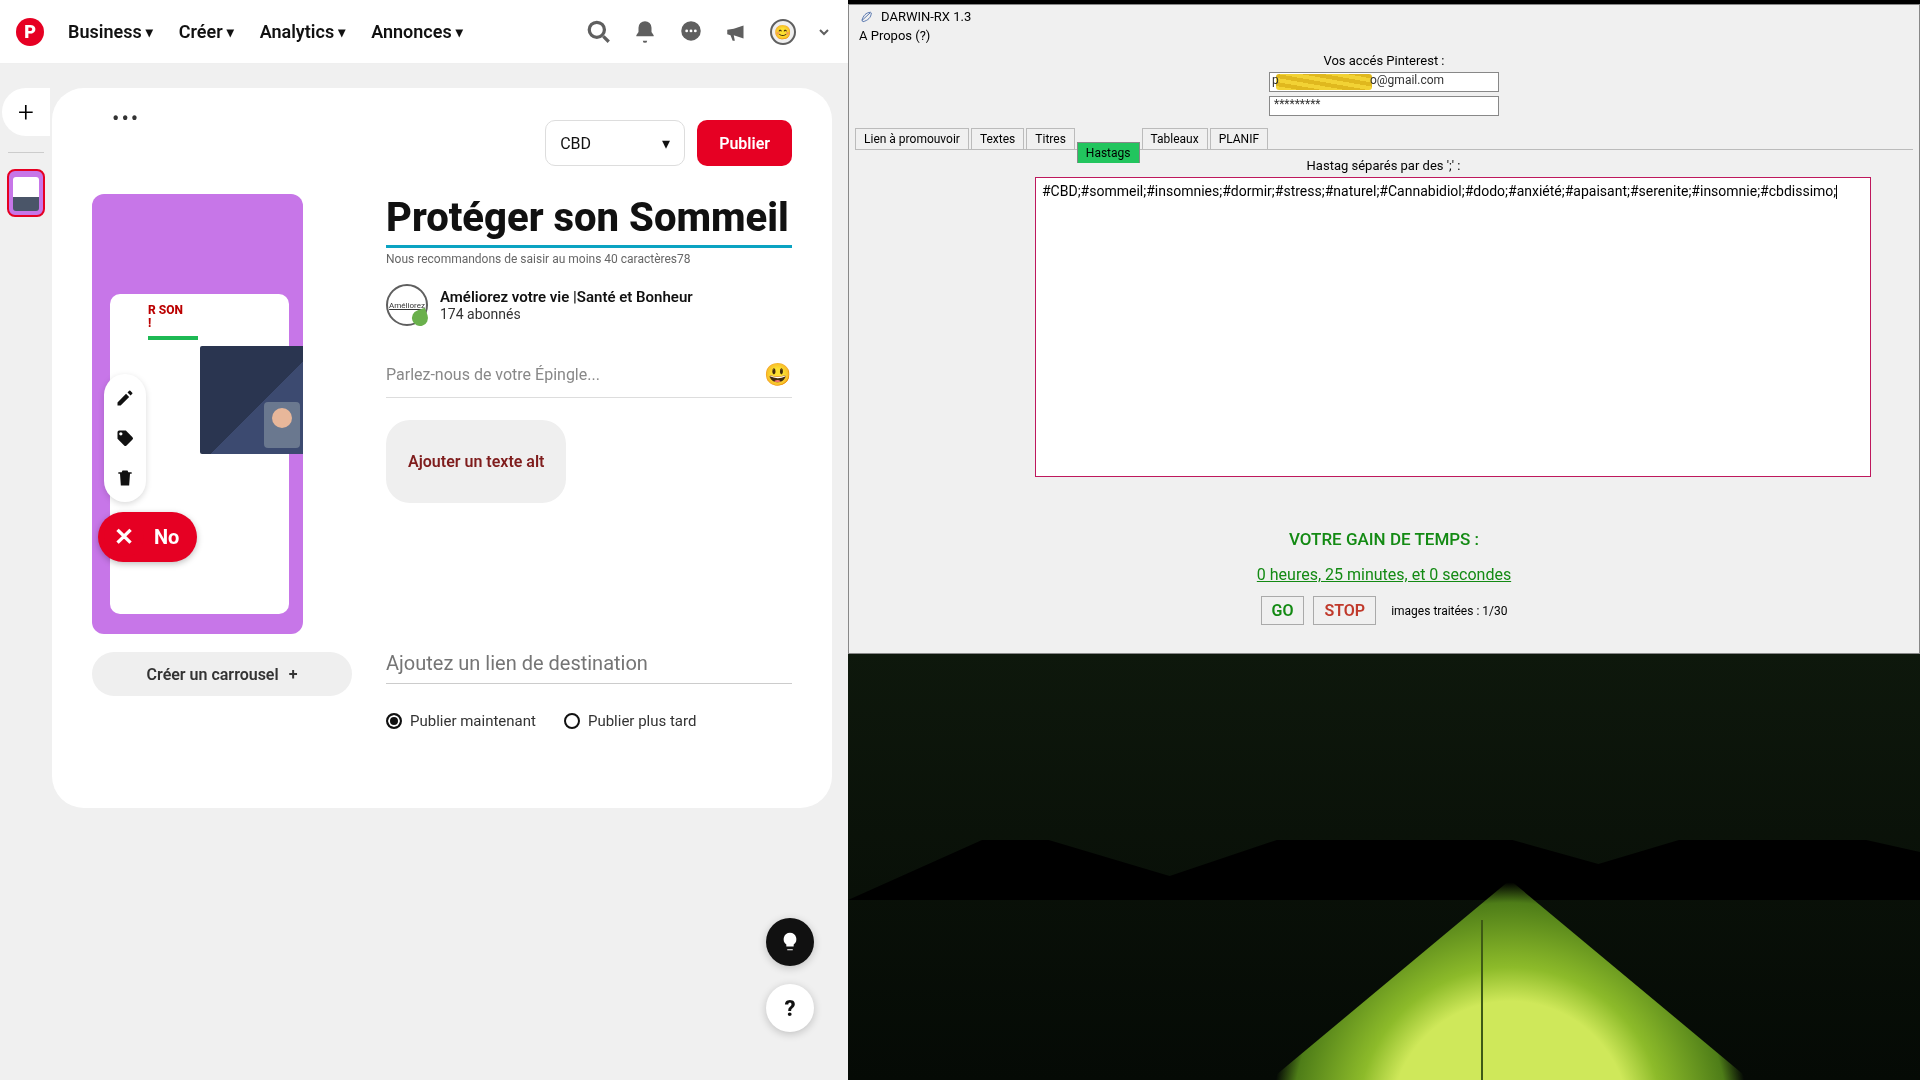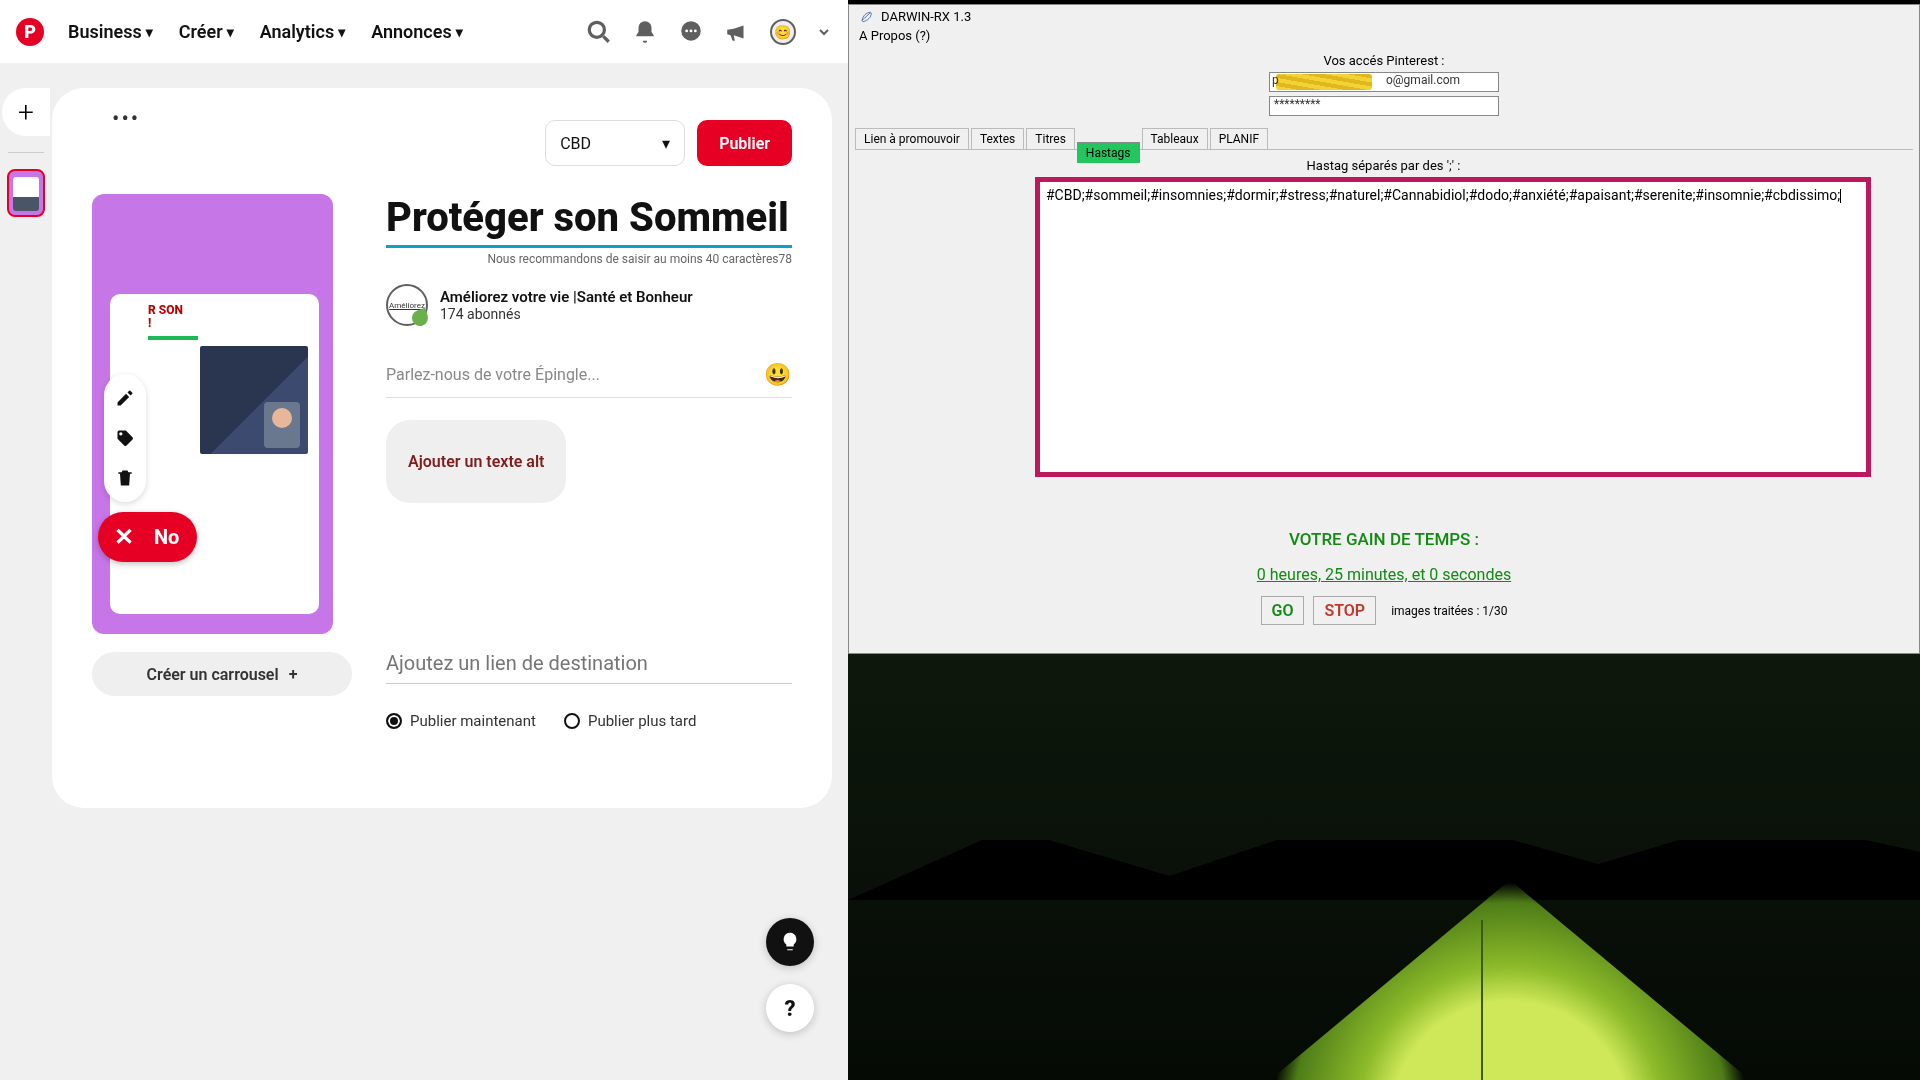--- a/index.html
+++ b/index.html
@@ -26,39 +26,39 @@
 .card-wrap { margin-left: 52px; padding: 0 16px 24px 0; }
 .card { background: #fff; border-radius: 32px; padding: 32px 40px 48px 40px; position: relative; min-height: 720px; }
 .dots { position: absolute; top: 18px; left: 60px; font-size: 22px; color: #333; letter-spacing: 2px; cursor: pointer; }
 
 .card-head { display: flex; justify-content: flex-end; gap: 12px; margin-bottom: 28px; }
 .board-sel { width: 140px; height: 46px; border: 1px solid #ddd; border-radius: 10px; display: flex; align-items: center; justify-content: space-between; padding: 0 14px; font-size: 16px; color: #111; cursor: pointer; background: #fff; }
 .publish-btn { background: #e60023; color: #fff; border: none; border-radius: 10px; padding: 0 22px; height: 46px; font-size: 16px; font-weight: 600; cursor: pointer; }
 
 .card-cols { display: flex; gap: 34px; }
 .preview-col { width: 260px; position: relative; }
-.preview { width: 241px; height: 440px; background: #c776e8; border-radius: 12px; position: relative; overflow: hidden; }
+.preview { width: 211px; height: 440px; background: #c776e8; border-radius: 12px; position: relative; overflow: hidden; }
 .preview-inner { position: absolute; left: 18px; top: 100px; right: 14px; bottom: 20px; background: #fff; border-radius: 10px; padding: 10px; }
 .prev-title { color: #b00; font-size: 12px; font-weight: 800; line-height: 1.1; margin-bottom: 2px; margin-left: 28px; }
 .prev-bar { width: 50px; height: 4px; background: #1db954; margin: 6px 0 6px 28px; }
 .prev-img { width: 108px; height: 108px; background: linear-gradient(135deg, #2a3550 0 55%, #3c4a70 55%); margin-left: 80px; border-radius: 2px; position: relative; }
 .prev-img::before{ content:""; position:absolute; right:8px; bottom:6px; width:36px; height:46px; background:#6a788f; border-radius:4px;}
 .prev-img::after{ content:""; position:absolute; right:16px; bottom:26px; width:20px; height:20px; background:#e8b79a; border-radius:50%;}
 
 .p-tools { position: absolute; left: 12px; top: 180px; width: 42px; background: #fff; border-radius: 22px; display: flex; flex-direction: column; align-items: center; padding: 14px 0; gap: 20px; box-shadow: 0 2px 6px rgba(0,0,0,.15); z-index: 5; }
 .p-tool { width: 20px; height: 20px; color: #111; cursor: pointer; }
 
 .no-pill { position: absolute; left: 6px; top: 318px; background: #e60023; color: #fff; border-radius: 30px; height: 50px; display: flex; align-items: center; gap: 10px; padding: 0 18px 0 6px; font-size: 20px; font-weight: 700; z-index: 6; box-shadow: 0 2px 6px rgba(0,0,0,.25); }
 .no-x { width: 40px; height: 40px; border-radius: 50%; background: #e60023; display: flex; align-items: center; justify-content: center; font-size: 24px; font-weight: 900; }
 
 .carousel-btn { width: 260px; height: 44px; margin-top: 18px; background: #efefef; border: none; border-radius: 24px; font-size: 16px; font-weight: 600; color: #333; display: flex; align-items: center; justify-content: center; gap: 10px; cursor: pointer; }
 
 .form-col { flex: 1; min-width: 0; }
 .title-in { font-size: 40px; font-weight: 800; color: #111; border: none; outline: none; width: 100%; border-bottom: 3px solid #0aa3c2; padding-bottom: 4px; }
-.title-meta { display: flex; justify-content: flex-end; font-size: 12px; color: #666; padding-top: 4px; margin-bottom: 18px; }
+.title-meta { display: flex; justify-content: flex-start; font-size: 12px; color: #666; padding-top: 4px; margin-bottom: 18px; }
 .profile-row { display: flex; align-items: center; gap: 12px; margin-bottom: 28px; }
 .profile-av { width: 42px; height: 42px; border-radius: 50%; border: 2px solid #5f5f5f; background: #fff; display: flex; align-items: center; justify-content: center; font-size: 8px; color:#333; position: relative; text-decoration: underline; }
 .profile-av::after{ content:""; position:absolute; right:-2px; bottom:-2px; width:16px; height:16px; background:#6ab04c; border-radius:50% 0 50% 50%; transform:rotate(-20deg);}
 .profile-name { font-size: 15px; font-weight: 600; color: #111; }
 .profile-sub { font-size: 14px; color: #333; }
 .desc-row { display: flex; align-items: center; justify-content: space-between; border-bottom: 1px solid #ddd; padding: 8px 0 10px 0; margin-bottom: 22px; }
 .desc-ph { font-size: 16px; color: #888; }
 .emoji-btn { font-size: 22px; cursor: pointer; }
 .alt-btn { background: #efefef; border: none; border-radius: 24px; padding: 32px 22px; font-size: 16px; font-weight: 600; color: #7f1d1d; cursor: pointer; }
 
@@ -86,21 +86,21 @@
 .d-menu { padding: 0 10px 6px 10px; color: #000; }
 .d-access { text-align: center; font-size: 13px; margin-top: 4px; }
 .d-inputs { display: flex; flex-direction: column; align-items: center; gap: 4px; margin-top: 4px; }
 .d-in { width: 230px; border: 1px solid #888; height: 20px; padding: 0 4px; font-size: 12px; background: #fff; color: #333; position: relative; overflow: hidden; }
 .smudge { position:absolute; left:6px; top:1px; width:96px; height:16px; background: repeating-linear-gradient(10deg, #f2d234 0 4px, #e0b81e 4px 8px); border-radius:3px; filter: blur(0.4px); }
 .d-tabs { display: flex; gap: 2px; margin: 12px 6px 0 6px; }
 .d-tab { border: 1px solid #bbb; border-bottom: none; background: #f0f0f0; padding: 3px 8px; font-size: 12px; color: #000; cursor: pointer; }
 .d-tab.active { background: #22c55e; position: relative; top: 14px; border-color: #888; }
 .d-tabbar { border-top: 1px solid #bbb; margin: 0 6px; }
 .d-label { text-align: center; font-size: 13px; margin: 8px 1px 4px 0; }
-.d-textarea { margin: 0 48px 0 186px; background: #fff; border: 5px solid #be185d; height: 300px; padding: 4px 6px; font-family: "Courier New", monospace; font-size: 14px; color: #000; line-height: 1.35; white-space: pre-wrap; word-break: break-all; overflow: hidden; }
+.d-textarea { margin: 0 48px 0 186px; background: #fff; border: 1px solid #be185d; height: 300px; padding: 4px 6px; font-family: "Courier New", monospace; font-size: 14px; color: #000; line-height: 1.35; white-space: pre-wrap; word-break: break-all; overflow: hidden; }
 .d-gain { text-align: center; color: #138a13; font-size: 17px; font-weight: 500; margin-top: 52px; }
 .d-gain2 { text-align: center; color: #138a13; font-size: 16px; margin-top: 16px; text-decoration: underline; }
 .d-controls { display: flex; align-items: center; justify-content: center; gap: 9px; margin-top: 12px; }
 .d-btn { border: 1px solid #aaa; background: #f0f0f0; padding: 4px 10px; font-size: 16px; font-weight: 600; cursor: pointer; }
 .d-btn.go { color: #138a13; }
 .d-btn.stop { color: #c0392b; }
 .d-count { font-size: 12px; color: #000; margin-left: 6px; }
 
 .svg-i { width: 100%; height: 100%; display: block; }
 </style>
@@ -276,21 +276,21 @@
           <path d="M5 18L19 5"></path>
         </svg>
       <span>DARWIN-RX 1.3</span>
     </div>
     <div class="d-menu">A Propos (?)</div>
     <div class="d-access">Vos accés Pinterest :</div>
     <div class="d-inputs">
       <div class="d-in">
         <span class="smudge"></span>
         <span style="position:absolute; left:2px;">p</span>
-        <span style="position:absolute; left:116px;">o@gmail.com</span>
+        <span style="position:absolute; left:100px;">o@gmail.com</span>
       </div>
       <div class="d-in"><span>*********</span></div>
     </div>
 
     <div class="d-tabs" id="darwin-tabs">
         <div class="d-tab">Lien à promouvoir</div>
         <div class="d-tab">Textes</div>
         <div class="d-tab">Titres</div>
         <div class="d-tab active">Hastags</div>
         <div class="d-tab">Tableaux</div>

